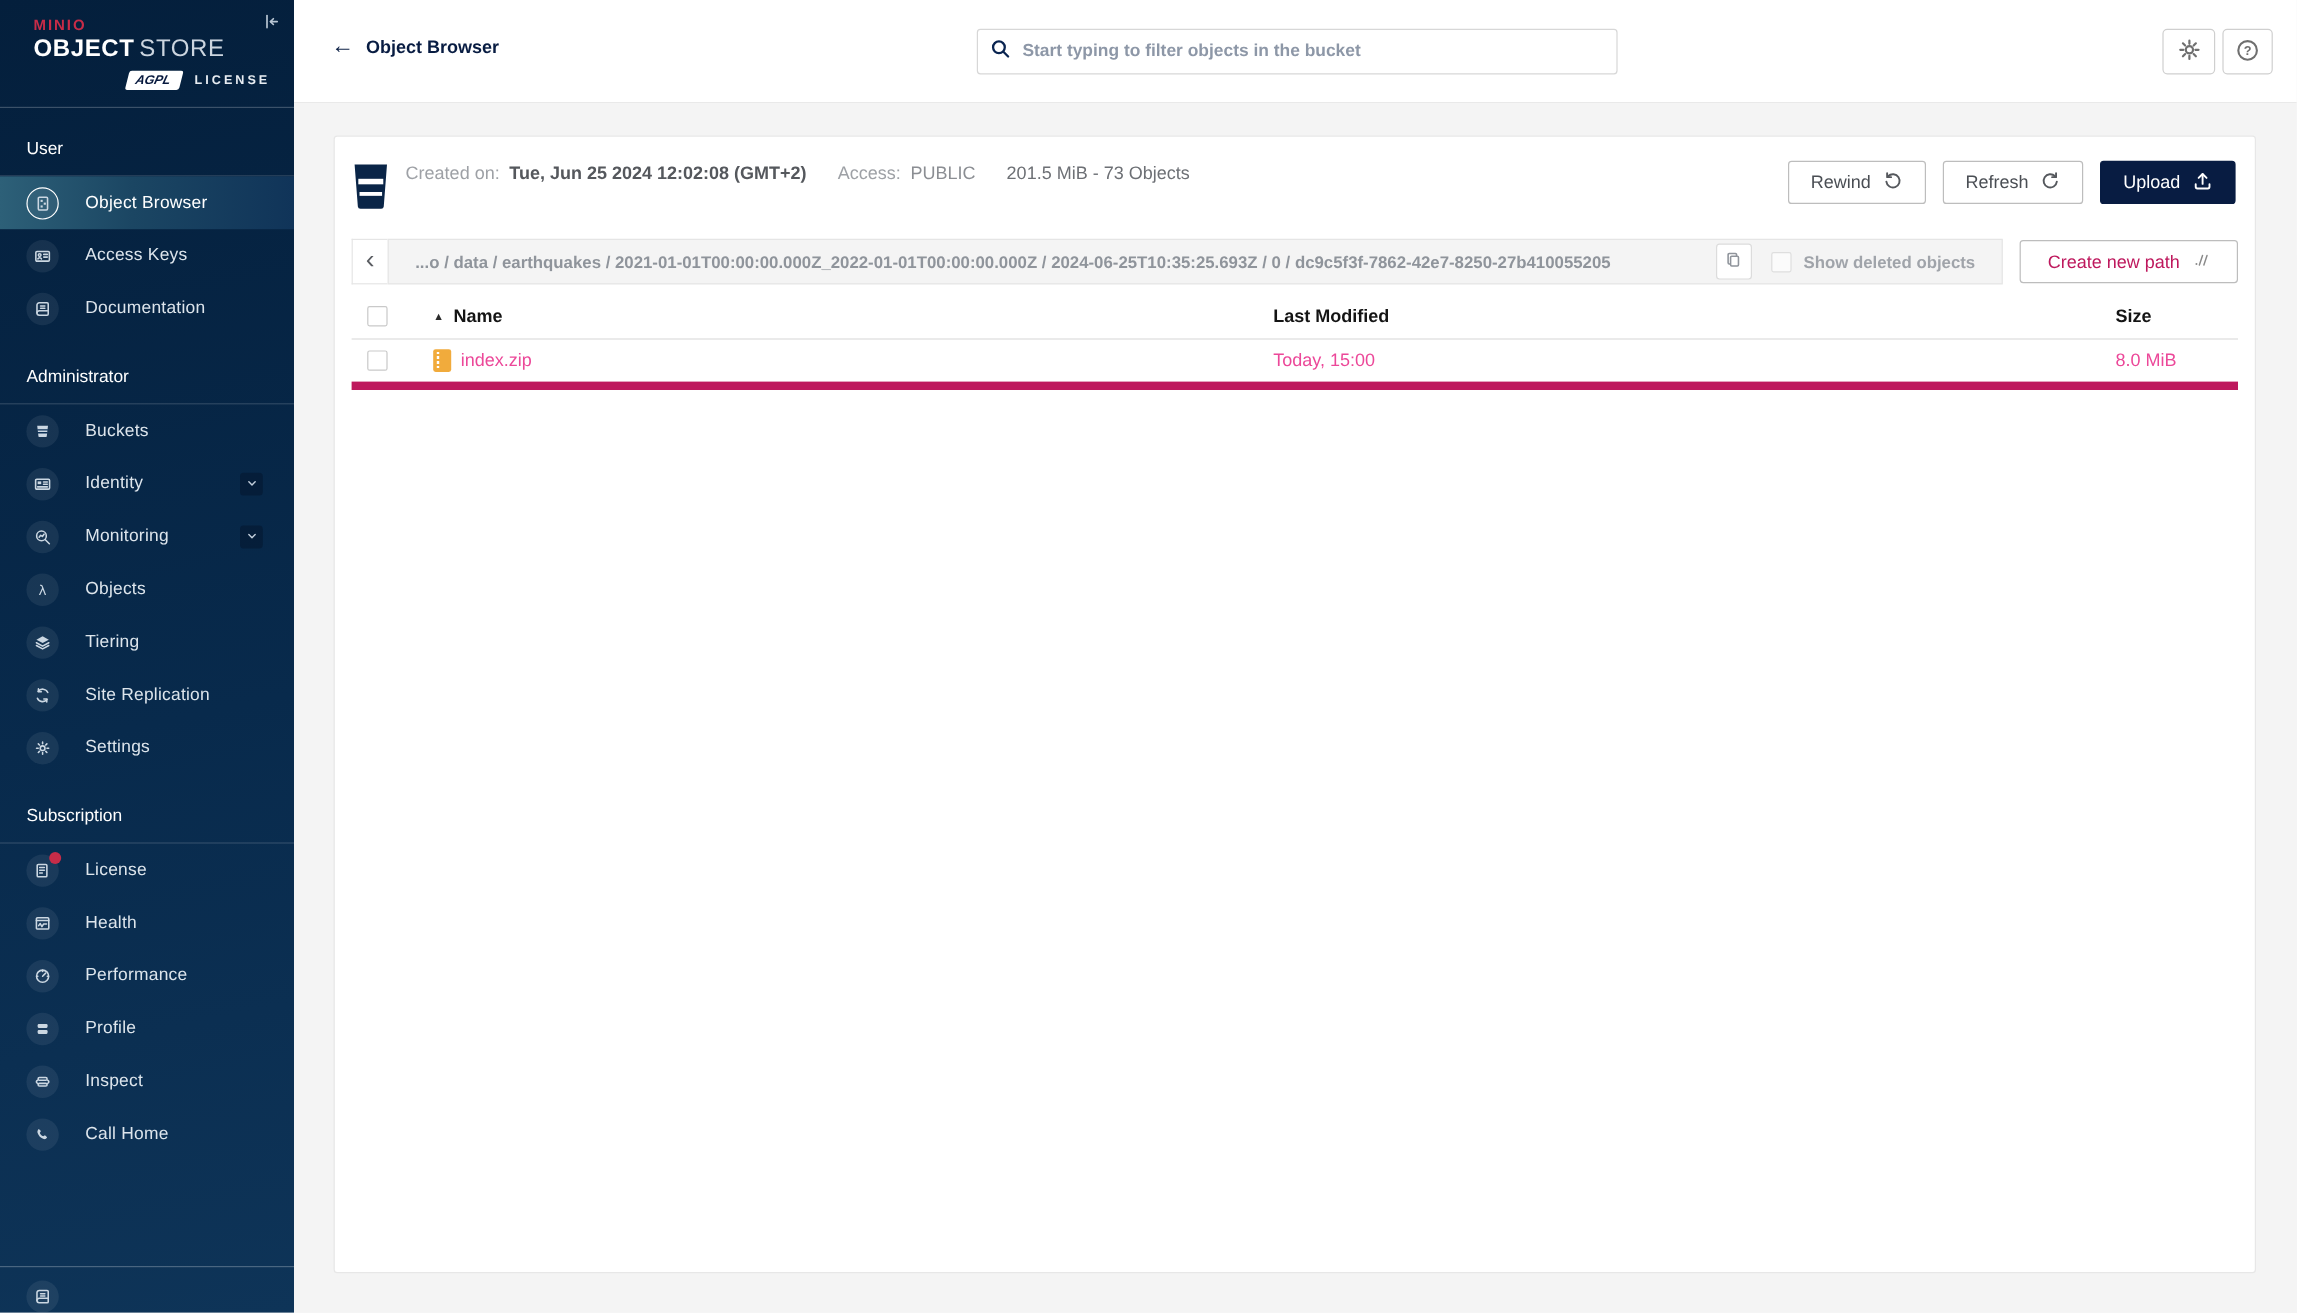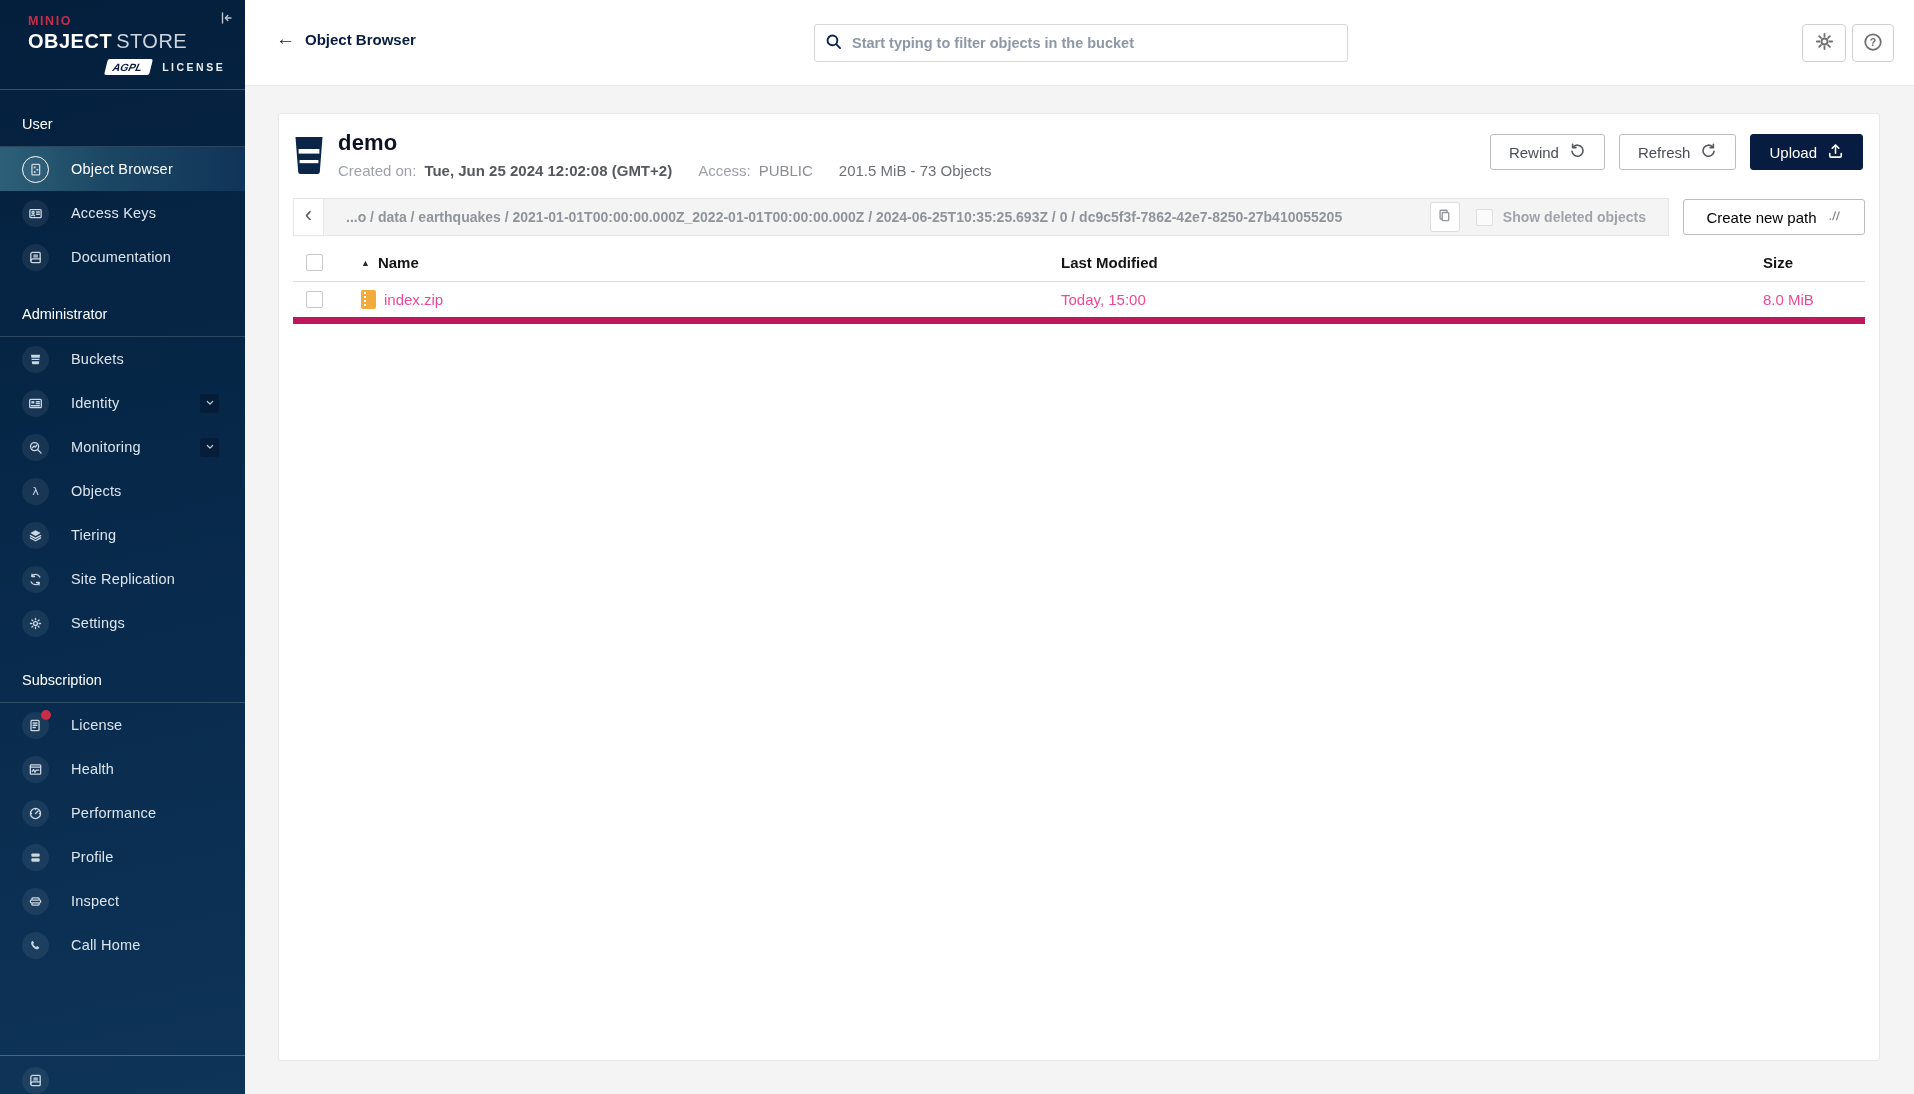--- a/index.html
+++ b/index.html
@@ -126,21 +126,21 @@
     cursor:pointer; display:flex; align-items:center; justify-content:center; margin-left:12px; flex:0 0 auto;
   }
   .copybtn svg { stroke:#8f949b; fill:none; stroke-width:1.4; stroke-linejoin:round; }
   .cb {
     display:inline-block; width:17px; height:17px; background:#fff;
     border:1px solid #c9c9c9; border-radius:2px; cursor:pointer; flex:0 0 auto;
   }
   .cb.dim { border-color:#dedede; background:#fbfbfb; }
   .crumbbar .cb { margin-left:16px; }
   .show-del { margin-left:10px; font-size:14px; font-weight:700; color:#a0a4aa; white-space:nowrap; }
-  .btn.createpath { margin-left:14px; width:182px; padding:0 10px; color:#000000; font-size:15px; }
+  .btn.createpath { margin-left:14px; width:182px; padding:0 10px; color:#be185d; font-size:15px; }
   .cpicon svg { stroke:#8a8a8a; stroke-width:1.3; }
   
   .objtable { margin:8px 14px 0 14px; }
   .thead, .trow { display:grid; grid-template-columns:46px 722px 702px 1fr; align-items:center; }
   .thead { height:38px; border-bottom:1px solid #dcdcdc; font-size:15px; font-weight:700; color:#141414; }
   .trow { height:42px; border-bottom:7px solid #be185d; font-size:15px; color:#ec4899; cursor:pointer; }
   .col-cb { padding-left:13px; display:flex; align-items:center; }
   .col-name { padding-left:22px; display:flex; align-items:center; gap:8px; }
   .sort-arrow { font-size:9px; color:#2b2b2b; cursor:pointer; }
   .zipicon {
@@ -396,21 +396,20 @@
 
         <div class="panel-head">
           <span class="bucket-glyph">
             <svg width="30" height="40" viewBox="0 0 30 40">
                 <path d="M1.5 1h27l-2.7 35a2.2 2.2 0 0 1-2.2 2H6.4a2.2 2.2 0 0 1-2.2-2z" fill="#0A2547"></path>
                 <rect x="4.6" y="13" width="20.8" height="4.6" fill="#fff"></rect>
                 <rect x="5.6" y="24" width="18.8" height="3.2" fill="#fff"></rect>
               </svg>
           </span>
           <div class="bucket-txt">
-            <h2 class="bucket-title">demo</h2>
             <div class="bucket-meta">
               <span class="mlabel">Created on:</span>
               <span class="mvalue">Tue, Jun 25 2024 12:02:08 (GMT+2)</span>
               <span class="mlabel">Access:</span>
               <span class="maccess">PUBLIC</span>
               <span class="musage">201.5 MiB - 73 Objects</span>
             </div>
           </div>
           <div class="head-actions">
             <button class="btn">

